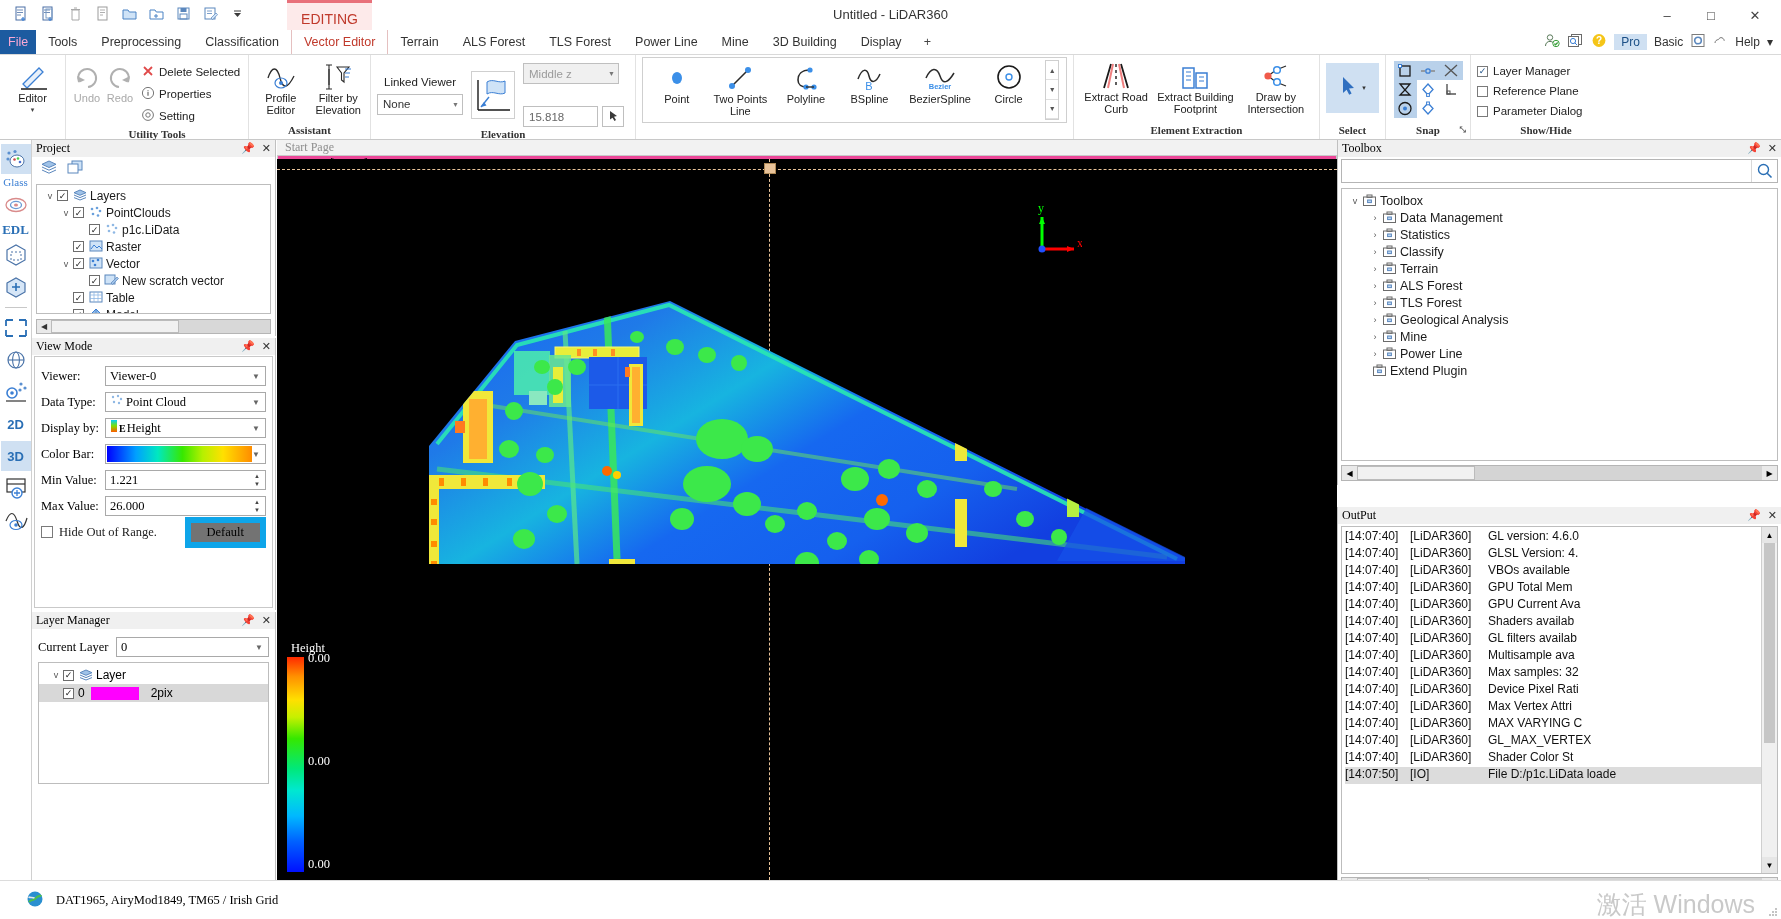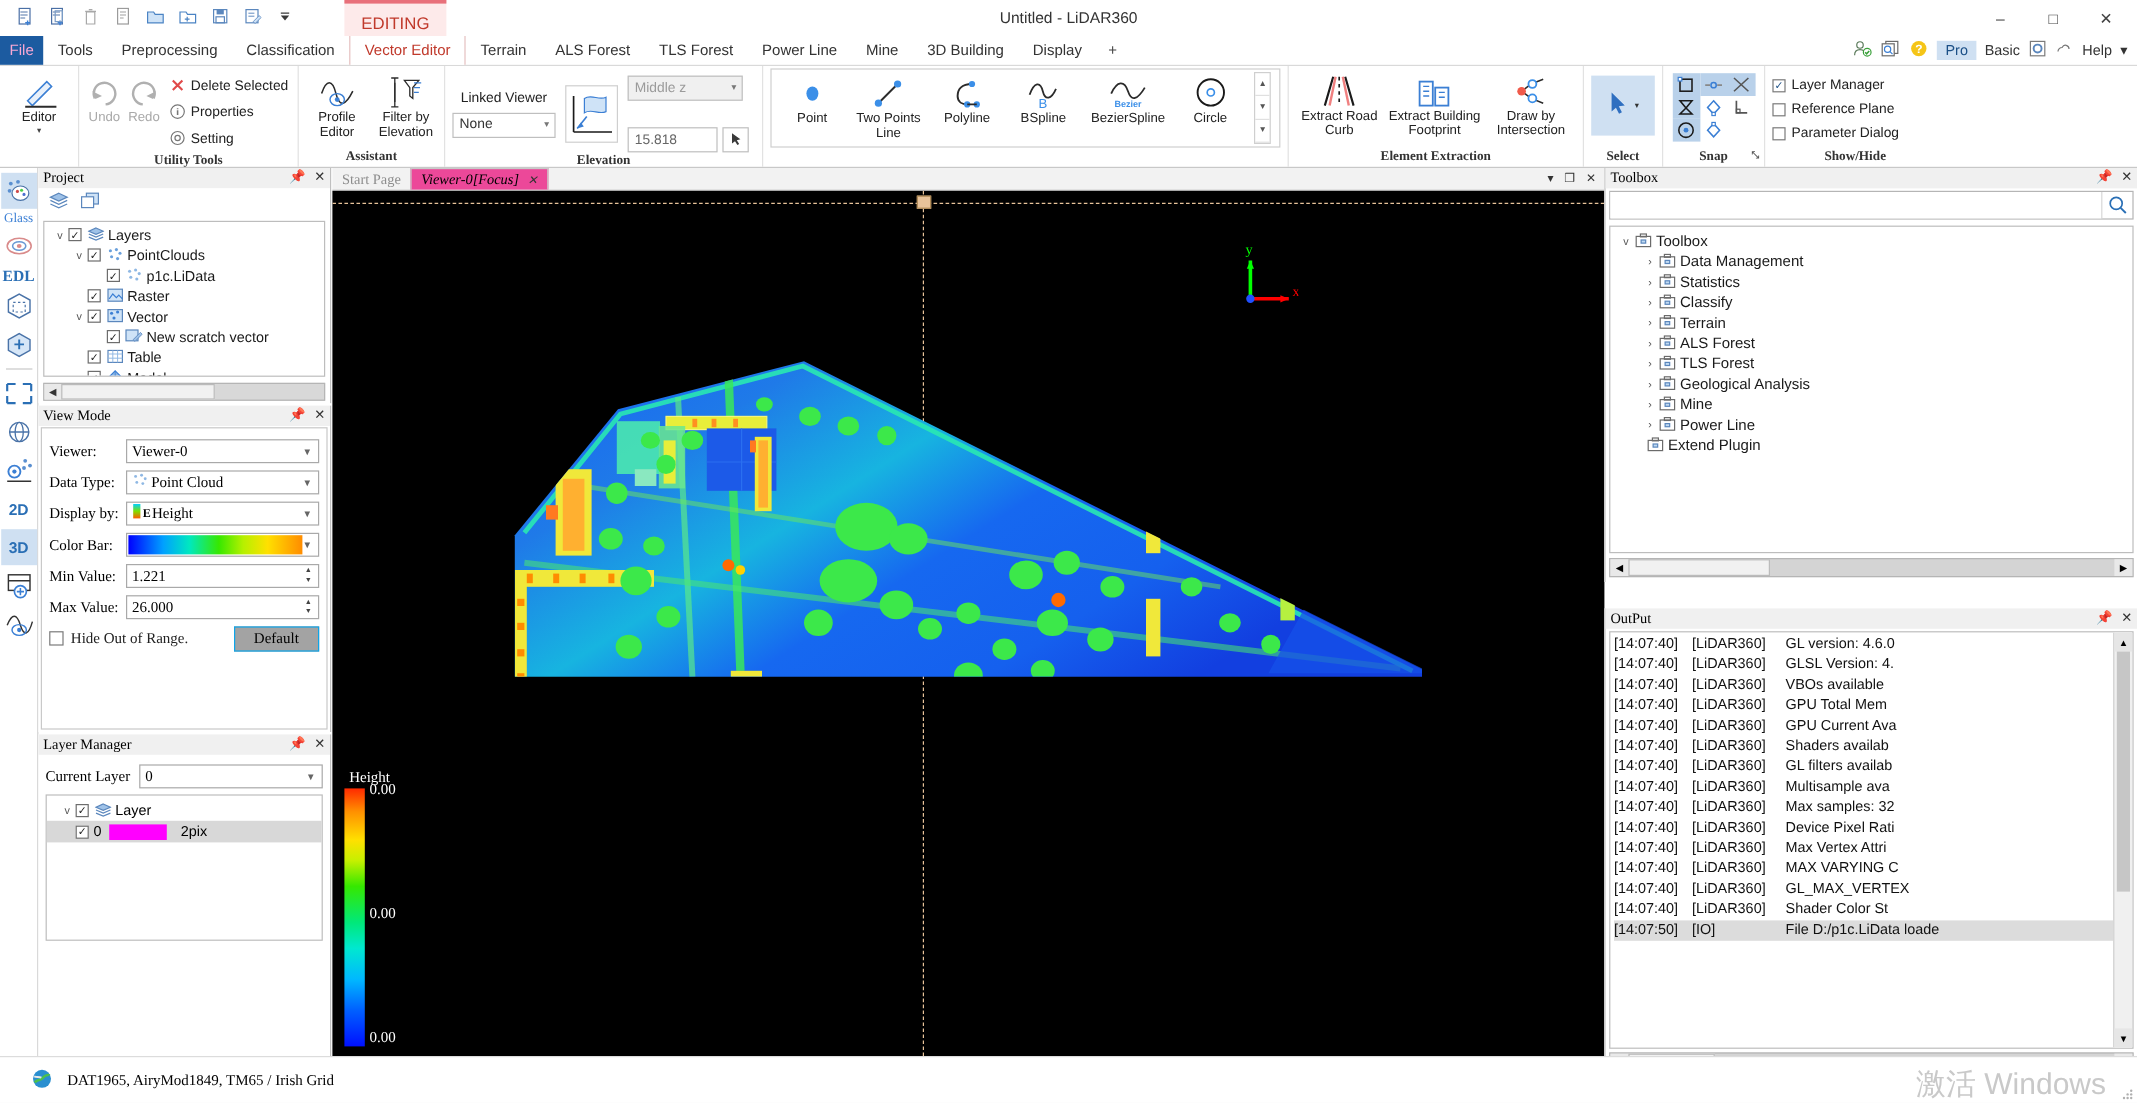--- a/index.html
+++ b/index.html
@@ -183,37 +183,37 @@
     font-size:12.5px; color:#000;
   }
   .fctl .caret { margin-left:auto; font-size:8px; color:#666; padding-right:3px; }
   .spin { margin-left:auto; display:flex; flex-direction:column; width:12px; }
   .spin div { font-size:6px; line-height:8px; text-align:center; color:#444; }
   .cbar-grad {
     flex:1; height:16px;
     background:linear-gradient(to right,#0000ff 0%, #00a0ff 20%, #00e8c0 35%, #37e800 52%, #b6f000 66%, #ffe000 80%, #ff8c00 100%);
   }
   .btn-default {
-    border:1px solid #0ea5e9; background:#a3a3a3; padding:2px 16px;
+    border:6px solid #0ea5e9; background:#737373; padding:2px 16px;
     font-family:"Liberation Serif", serif; font-size:12.5px; cursor:pointer;
   }
 
   .lm-panel {
     position:absolute; left:32px; top:612px; width:244px; height:268px; background:#fff;
     border-right:1px solid #c0c0c0;
   }
   .lm-body { position:absolute; inset:18px 2px 2px 2px; padding:6px 4px; }
   .lm-tree { border:1px solid #bdbdbd; height:122px; background:#fff; padding-top:3px; }
   .lrow { display:flex; align-items:center; height:18px; font-size:12px; }
   .lrow.sel { background:#d8d8d8; }
   .swatch { width:48px; height:13px; background:#ff00ff; margin:0 12px 0 6px; }
 
   
   .center { position:absolute; left:277px; top:140px; width:1060px; height:740px; background:#fff; }
-  .vtabbar { height:19px; background:#f2f2f2; display:flex; align-items:stretch; border-bottom:1px solid #c9c9c9; }
+  .vtabbar { height:19px; background:#f2f2f2; display:flex; align-items:stretch; border-bottom:1px solid #c9c9c9;flex-direction:column; }
   .vtab {
     display:flex; align-items:center; padding:0 8px; font-family:"Liberation Serif", serif;
     font-size:12px; color:#8d8d8d; cursor:pointer;
   }
   .vtab.active { background:#ec4899; color:#000; border:1px solid #c9c9c9; border-bottom:none;font-style:italic; }
   .vtab .x { margin-left:7px; font-size:10px; color:#333; }
   .vtabbar .vright { margin-left:auto; display:flex; align-items:center; gap:9px; padding-right:7px; color:#333; font-size:10px; }
   .viewport { position:absolute; left:0; top:19px; right:0; bottom:0; background:#000; overflow:hidden; }
   .dash-h { position:absolute; left:0; right:0; top:10px; border-top:1px dashed #e8c39a; }
   .dash-v { position:absolute; top:0; bottom:0; left:492px; border-left:1px dashed #e8c39a; }

